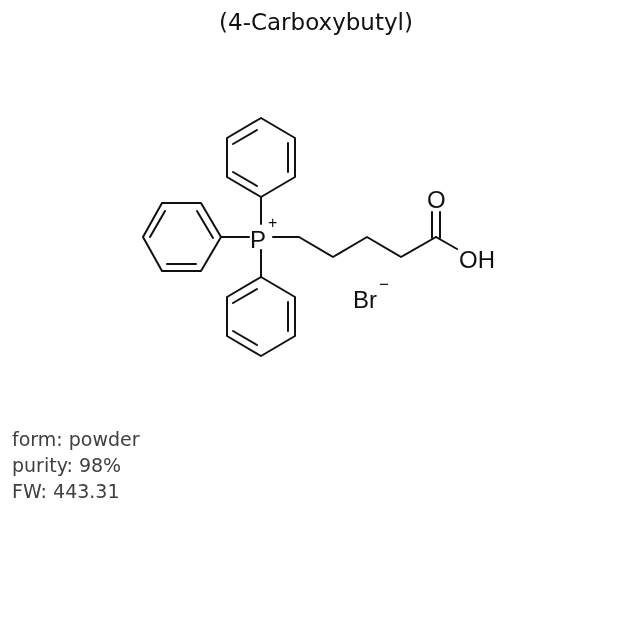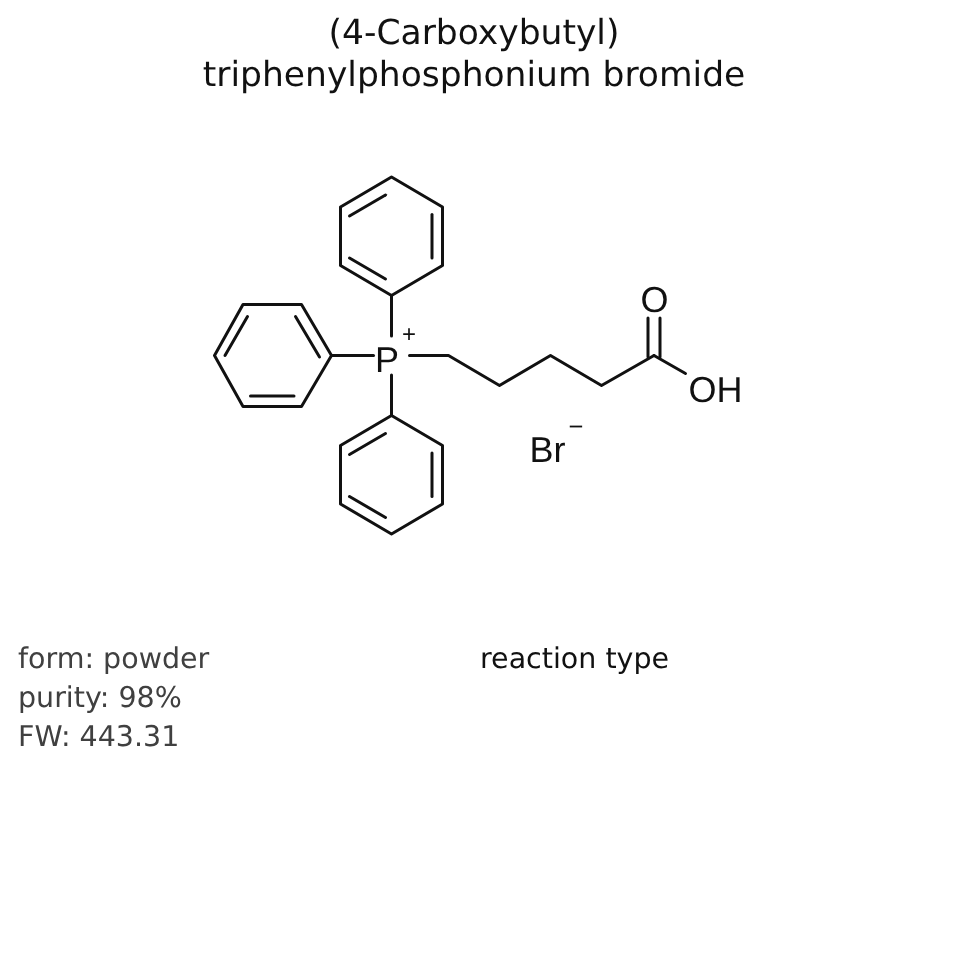--- a/index.html
+++ b/index.html
@@ -10,21 +10,20 @@
     .props { position: absolute; left: 12px; top: 426px; font-family: "DejaVu Sans", sans-serif; font-size: 19px; line-height: 26px; color: #404040; }
     .reaction { position: absolute; left: 320px; top: 426px; font-family: "DejaVu Sans", sans-serif; font-size: 19px; line-height: 26px; color: #111; }
     .reaction .value { padding-left: 6px; }
     .atom { font-family: "Liberation Sans", sans-serif; fill: #111; }
   </style>
 </head>
 <body>
 
 <div class="title">
   <div>(4-Carboxybutyl)</div>
-  <div>triphenylphosphonium bromide</div>
 </div>
 
 <svg class="structure" width="640" height="640" viewBox="0 0 640 640" xmlns="http://www.w3.org/2000/svg">
   <g stroke="#111" stroke-width="2" fill="none" stroke-linecap="round" stroke-linejoin="round">
 
     <g>
       <polygon points="261,118 295,138 295,177 261,197 227,177 227,138"></polygon>
       <line x1="288" y1="143" x2="288" y2="172"></line>
       <line x1="233" y1="144" x2="257" y2="130"></line>
       <line x1="233" y1="172" x2="257" y2="186"></line>
@@ -65,14 +64,13 @@
   <text class="atom" x="379" y="290" font-size="17">−</text>
 </svg>
 
 <div class="props">
   <div>form: powder</div>
   <div>purity: 98%</div>
   <div>FW: 443.31</div>
 </div>
 
 <div class="reaction">
-  <div>reaction type</div>
 </div>
 
 </body></html>

